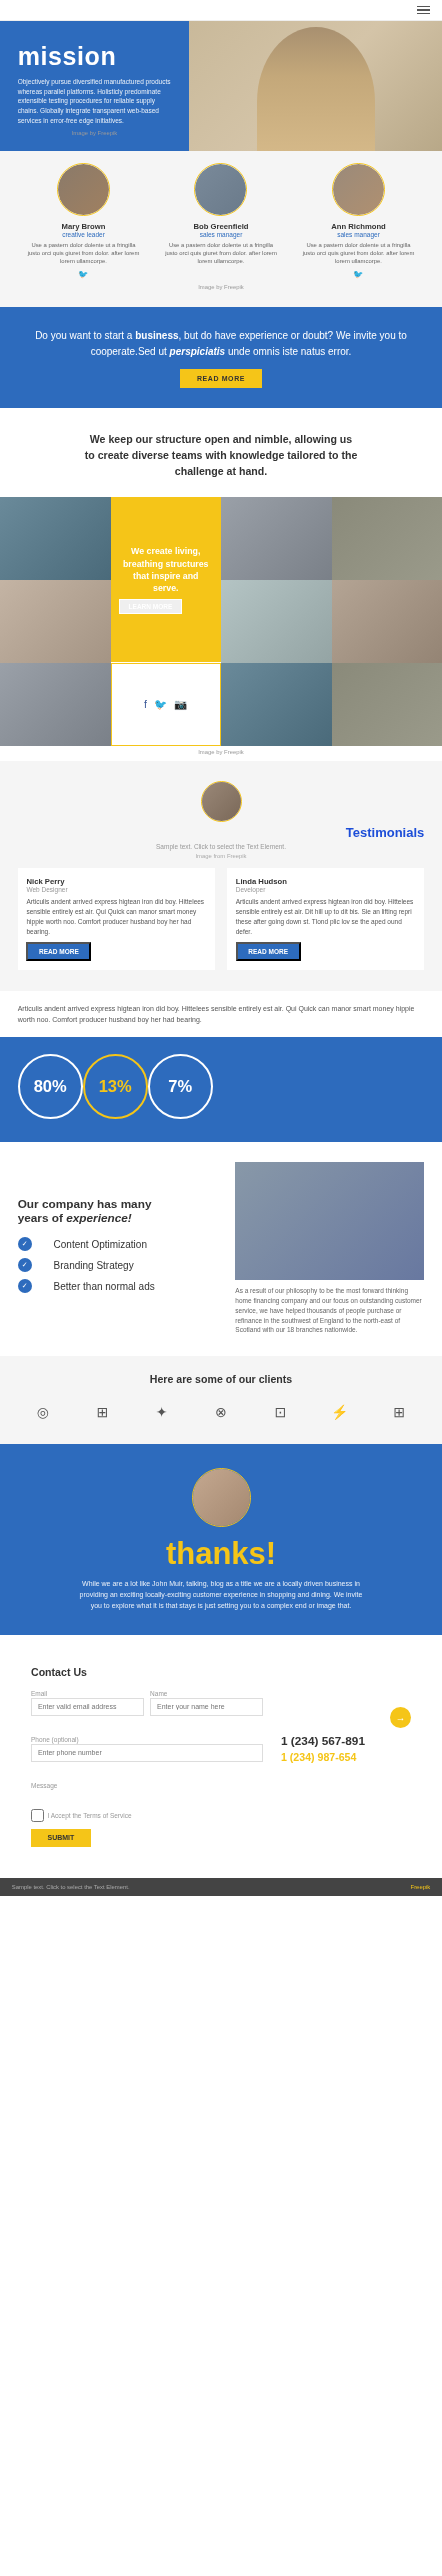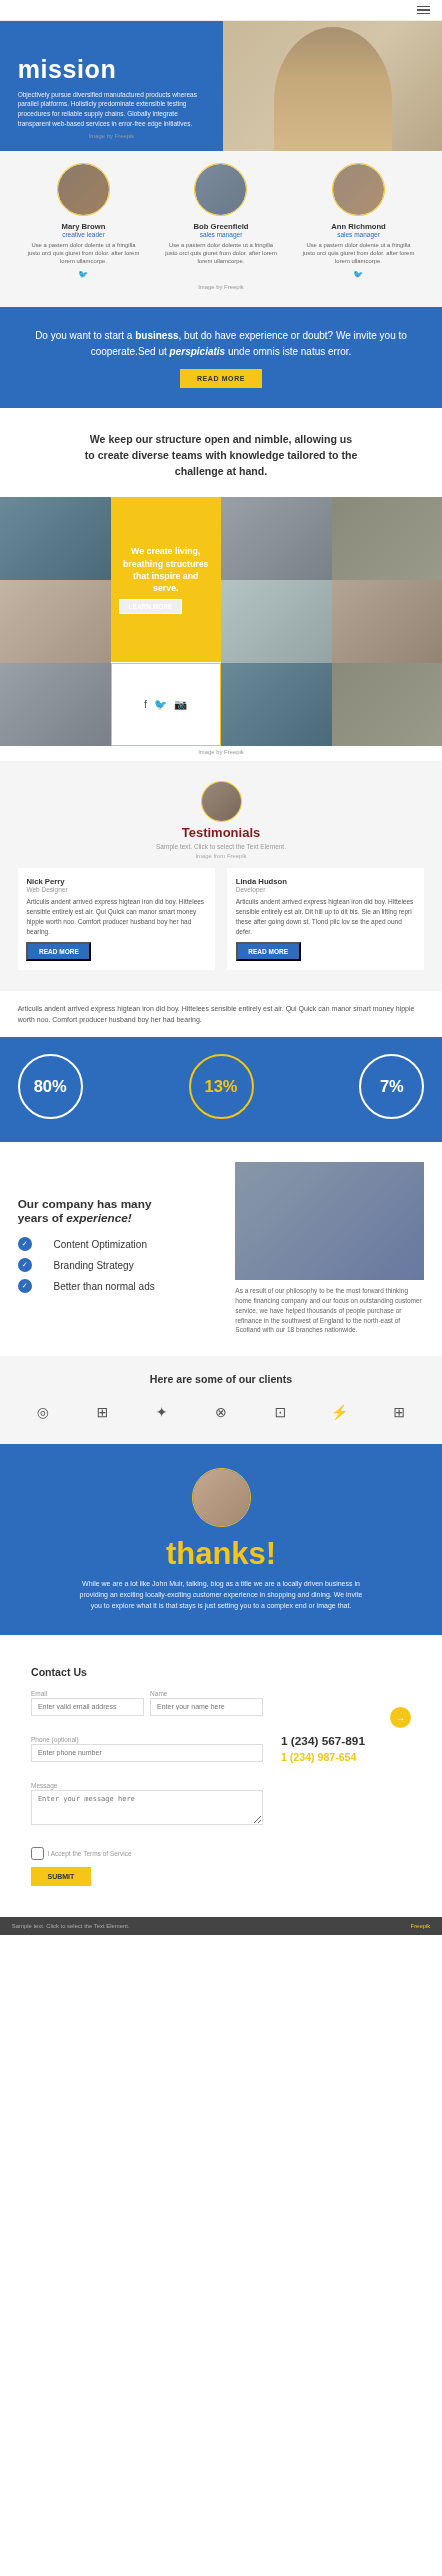--- a/index.html
+++ b/index.html
@@ -21,26 +21,26 @@
     .mission-section {
       position: relative;
       background: #e8e8e8;
       min-height: 130px;
       overflow: hidden;
       display: flex;
       align-items: stretch;
     }
     .mission-blue {
       background: #2d6bbd;
-      width: 223px;
+      width: 189px;
       padding: 17.7px 17.7px 11.8px 17.7px;
       color: #fff;
       display: flex;
       flex-direction: column;
-      justify-content: flex-end;
+      justify-content: center;
       z-index: 2;
     }
     .mission-blue h1 {
       font-size: 25px;
       font-weight: 900;
       margin-bottom: 5.9px;
       letter-spacing: 0.6px;
     }
     .mission-blue p { font-size: 6.5px; line-height: 1.5; opacity: 0.9; }
     .mission-person {
@@ -194,21 +194,21 @@
       margin-top: 4.7px;
       cursor: pointer;
     }
 
     
     .testimonials-section {
       background: #f5f5f5;
       padding: 20.6px 17.7px;
       text-align: center;
     }
-    .testimonials-section h2 { font-size: 13px; font-weight: 700; color: #7f1d1d; margin-bottom: 2.9px; }
+    .testimonials-section h2 { font-size: 13px; font-weight: 700; color: #1d4ed8; margin-bottom: 2.9px; text-align: right; }
     .sample-text { font-size: 6.5px; color: #999; margin-bottom: 2.9px; }
     .image-by-small { font-size: 5.9px; color: #aaa; margin-bottom: 8.8px; }
     .reviewer-avatar-wrap {
       width: 41px;
       height: 41px;
       border-radius: 50%;
       overflow: hidden;
       margin: 0 auto 2.9px;
       border: 1.8px solid #f5c518;
     }
@@ -245,21 +245,21 @@
       background: #fff;
       padding: 11.8px 17.7px;
     }
     .article-block p { font-size: 7px; color: #555; line-height: 1.6; }
 
     
     .stats-section {
       background: #2d6bbd;
       padding: 17.7px;
       display: flex;
-      justify-content: space-between;
+      justify-content: flex-start;
       align-items: center;
     }
     .stat-item {
       display: flex;
       flex-direction: column;
       align-items: center;
     }
     .stat-circle {
       width: 65px;
       height: 65px;
@@ -635,21 +635,20 @@
           <label>Name</label>
           <input type="text" placeholder="Enter your name here" style="">
         </div>
       </div>
       <div class="form-group">
         <label>Phone (optional)</label>
         <input type="tel" placeholder="Enter phone number" style="">
       </div>
       <div class="form-group">
         <label>Message</label>
-        <textarea placeholder="Enter your message here" style=""></textarea>
       </div>
       <div class="terms-row">
         <input type="checkbox" style="">
         <label>I Accept the Terms of Service</label>
       </div>
       <button class="btn-submit">SUBMIT</button>
     </div>
     <div class="contact-info" style="position:relative;">
       <div style="background:#f5c518; width:21px; height:21px; border-radius:50%; display:flex; align-items:center; justify-content:center; color:#fff; font-size:9.4px; margin-left:auto; margin-bottom:5.9px; cursor:pointer;">→</div>
       <p class="phone-number">1 (234) 567-891</p>

